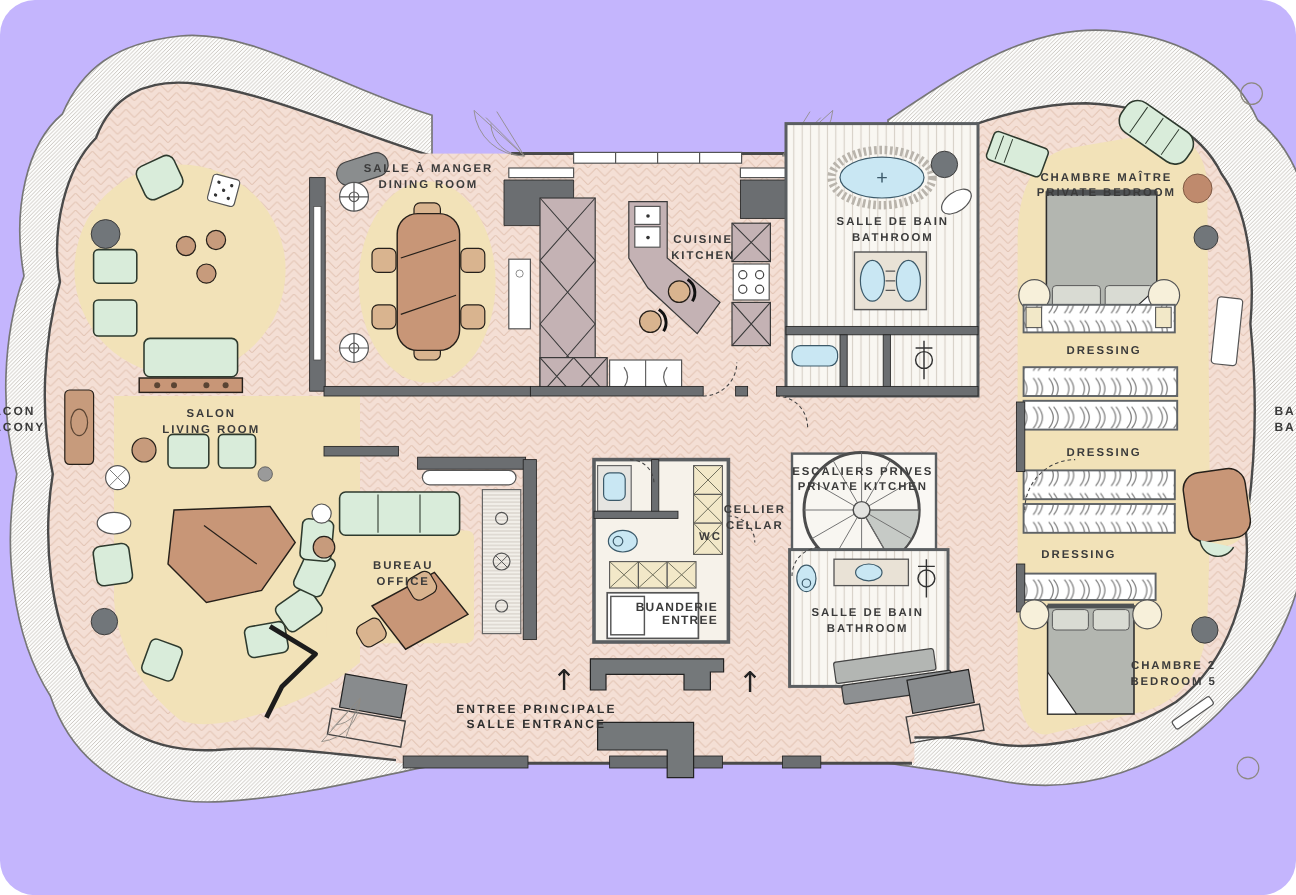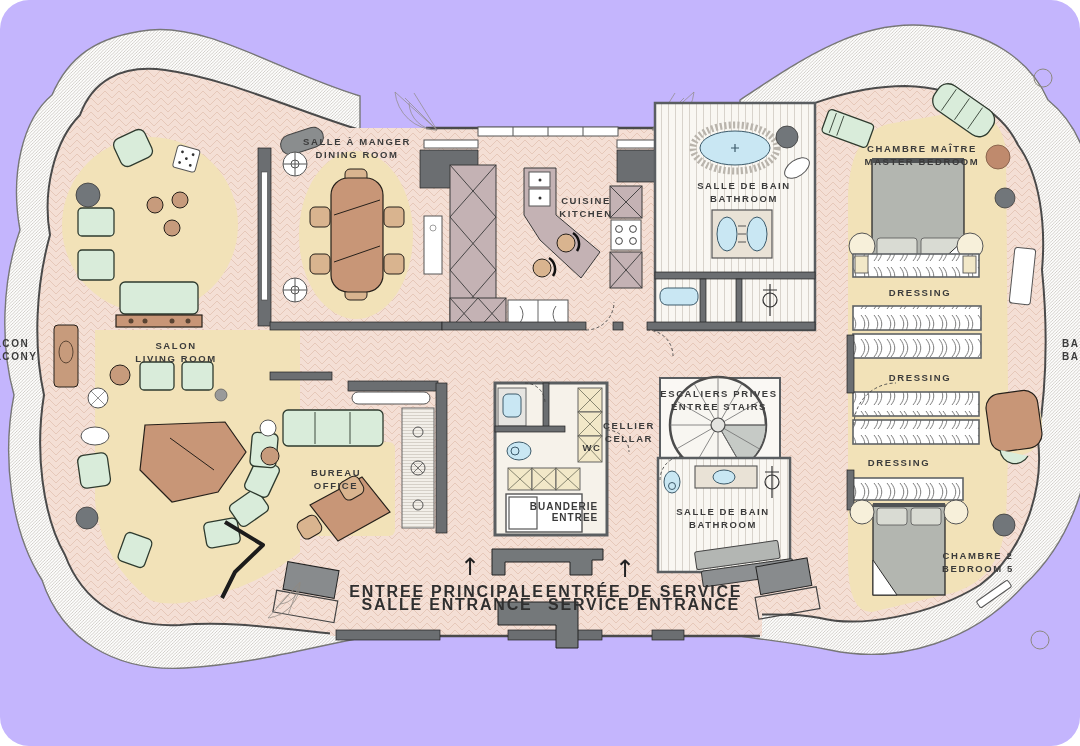--- a/index.html
+++ b/index.html
@@ -22,21 +22,21 @@
   .pil{fill:#d9dbd3;stroke:#555;stroke-width:.8;}
   .xl{stroke:#3a3a3a;stroke-width:.9;}
   .xc{stroke:#6d6d5a;stroke-width:.8;}
   .arcd{fill:none;stroke:#444;stroke-width:.9;stroke-dasharray:3 2.4;}
   .fan{fill:none;stroke:#8e8a84;stroke-width:.7;}
   .rim{fill:none;stroke:#8c8880;stroke-width:1;}
   
   .lbl{position:absolute;transform:translate(-50%,-50%);text-align:center;white-space:nowrap;
        color:#3b3b3b;font-weight:bold;font-size:9.5px;letter-spacing:1.6px;line-height:12.5px;}
   .lbl span{display:block;}
-  .lbl.big{font-size:16px;letter-spacing:1.8px;line-height:13px;color:#2f2f2f;}
+  .lbl.big{font-size:10px;letter-spacing:1.8px;line-height:13px;color:#2f2f2f;}
   .lbl.small{font-size:10px;letter-spacing:1px;line-height:11px;text-align:right;}
   .lbl.side{transform:translateY(-50%);text-align:left;font-size:10px;line-height:13px;}
   .arrow{position:absolute;transform:translate(-50%,-50%);font-family:"DejaVu Sans",sans-serif;
          font-size:24px;color:#222;font-weight:400;}
 </style>
 </head>
 <body>
 
 <div class="stage">
 <svg width="1080" height="746" viewBox="0 0 1080 746">
@@ -414,21 +414,21 @@
   <div class="lbl" style="left:586px;top:207px">
     <span>CUISINE</span>
     <span>KITCHEN</span>
   </div>
   <div class="lbl" style="left:744px;top:192px">
     <span>SALLE DE BAIN</span>
     <span>BATHROOM</span>
   </div>
   <div class="lbl" style="left:922px;top:155px">
     <span>CHAMBRE MAÎTRE</span>
-    <span>MASTER BEDROOM</span>
+    <span>PRIVATE BEDROOM</span>
   </div>
   <div class="lbl" style="left:920px;top:293px">
     <span>DRESSING</span>
   </div>
   <div class="lbl" style="left:920px;top:378px">
     <span>DRESSING</span>
   </div>
   <div class="lbl" style="left:899px;top:463px">
     <span>DRESSING</span>
   </div>
@@ -446,38 +446,34 @@
   <div class="lbl" style="left:629px;top:432px">
     <span>CELLIER</span>
     <span>CELLAR</span>
   </div>
   <div class="lbl small" style="left:564px;top:512px">
     <span>BUANDERIE</span>
     <span>ENTREE</span>
   </div>
   <div class="lbl" style="left:719px;top:400px">
     <span>ESCALIERS PRIVES</span>
-    <span>ENTREE STAIRS</span>
+    <span>PRIVATE KITCHEN</span>
   </div>
   <div class="lbl" style="left:723px;top:518px">
     <span>SALLE DE BAIN</span>
     <span>BATHROOM</span>
   </div>
   <div class="lbl" style="left:978px;top:562px">
     <span>CHAMBRE 2</span>
     <span>BEDROOM 5</span>
   </div>
   <div class="lbl big" style="left:447px;top:598px">
     <span>ENTREE PRINCIPALE</span>
     <span>SALLE ENTRANCE</span>
   </div>
-  <div class="lbl big" style="left:644px;top:598px">
-    <span>ENTRÉE DE SERVICE</span>
-    <span>SERVICE ENTRANCE</span>
-  </div>
   <div class="lbl side" style="left:-23px;top:350px">
     <span>BALCON</span>
     <span>BALCONY</span>
   </div>
   <div class="lbl side" style="left:1062px;top:350px">
     <span>BALCON</span>
     <span>BALCONY</span>
   </div>
   <div class="arrow" style="left:470px;top:567px">↑</div>
   <div class="arrow" style="left:625px;top:569px">↑</div>

